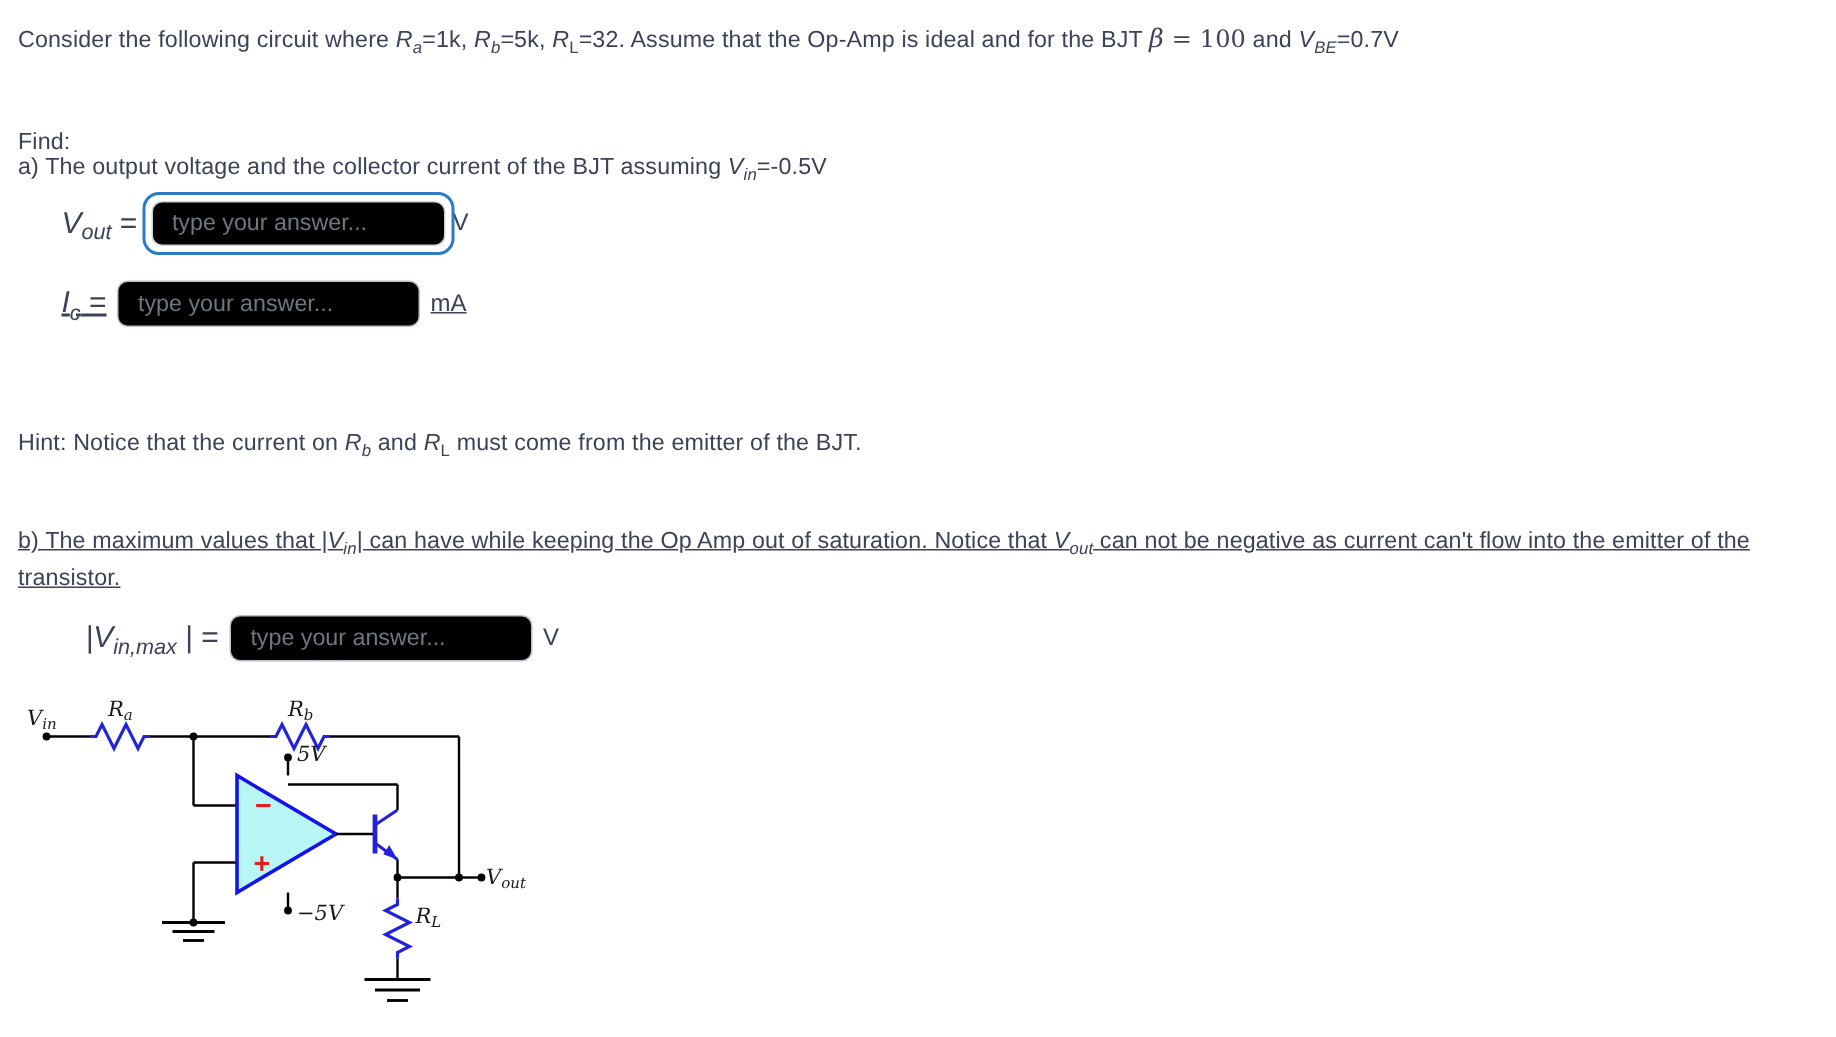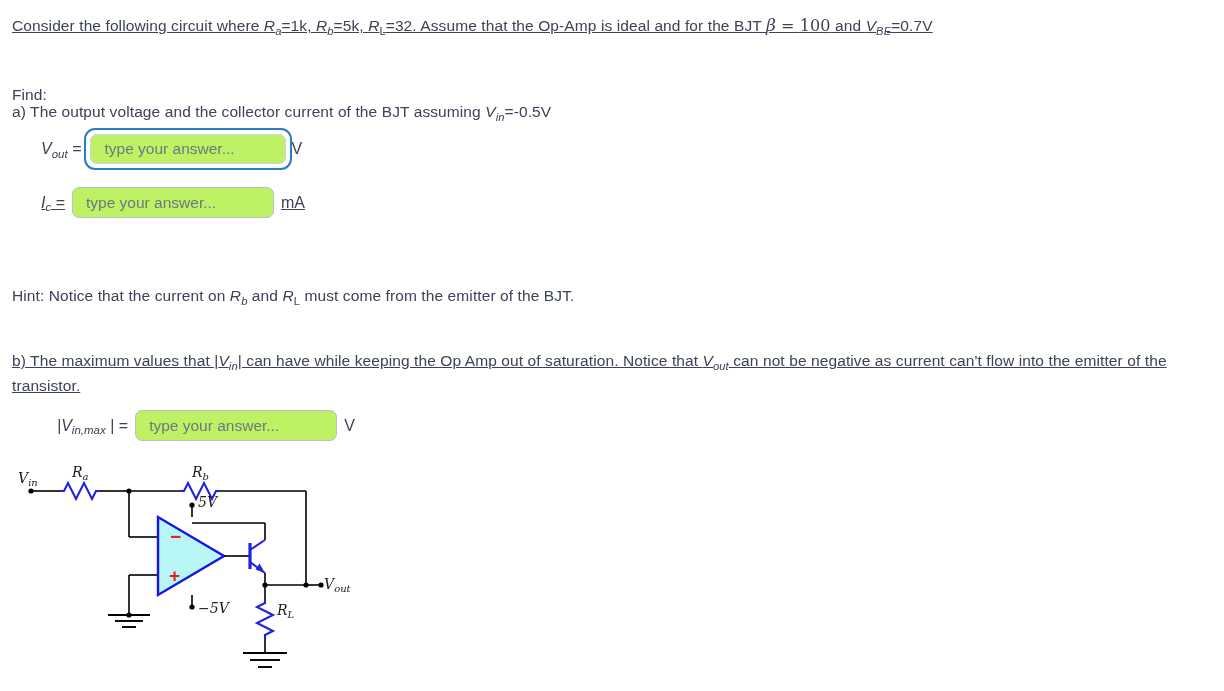--- a/index.html
+++ b/index.html
@@ -48,30 +48,30 @@
     font-size: 16px;
   }
 
   
   .ans-row {
     position: absolute;
     display: flex;
     align-items: center;
   }
   .ans-label {
-    font-size: 16px;
+    font-size: 20px;
     color: #3c4257;
     white-space: nowrap;
     margin-right: 7px;
   }
   .field {
     box-sizing: border-box;
     border: 1px solid #b8c0c9;
     border-radius: 7px;
-    background: #bef264;
+    background: #000000;
     font-family: "Liberation Sans", sans-serif;
     font-size: 15.5px;
     color: #6e7781;
     padding: 0 13px;
     outline: none;
   }
   .field::placeholder {
     color: #6e7781;
     opacity: 1;
   }
@@ -105,21 +105,21 @@
   }
   .clabel {
     font-family: "DejaVu Serif", serif;
     font-style: italic;
     fill: #1a1a1a;
   }
 </style>
 </head>
 <body>
 
-<div class="q-text" style="left:12px; top:14px;text-decoration:underline;">
+<div class="q-text" style="left:12px; top:14px;">
   <span>Consider the following circuit where </span><i class="r">R</i><sub class="it">a</sub><span>=1k, </span><i class="r">R</i><sub class="it">b</sub><span>=5k, </span><i class="r">R</i><sub class="up">L</sub><span>=32. Assume that the Op-Amp is ideal and for the BJT </span><span class="mathserif">β</span><span class="mathserif-eq"> = </span><span class="mathserif-eq">100</span><span> and </span><i class="v">V</i><sub class="it">BE</sub><span>=0.7V</span>
 </div>
 
 <div class="q-text" style="left:12px; top:55px;margin-top:28px;">Find:</div>
 
 <div class="q-text" style="left:12px; top:100px;">
   <span>a) The output voltage and the collector current of the BJT assuming </span><i class="v">V</i><sub class="it">in</sub><span>=-0.5V</span>
 </div>
 
 <div class="ans-row" style="left:41px; top:132px;">

